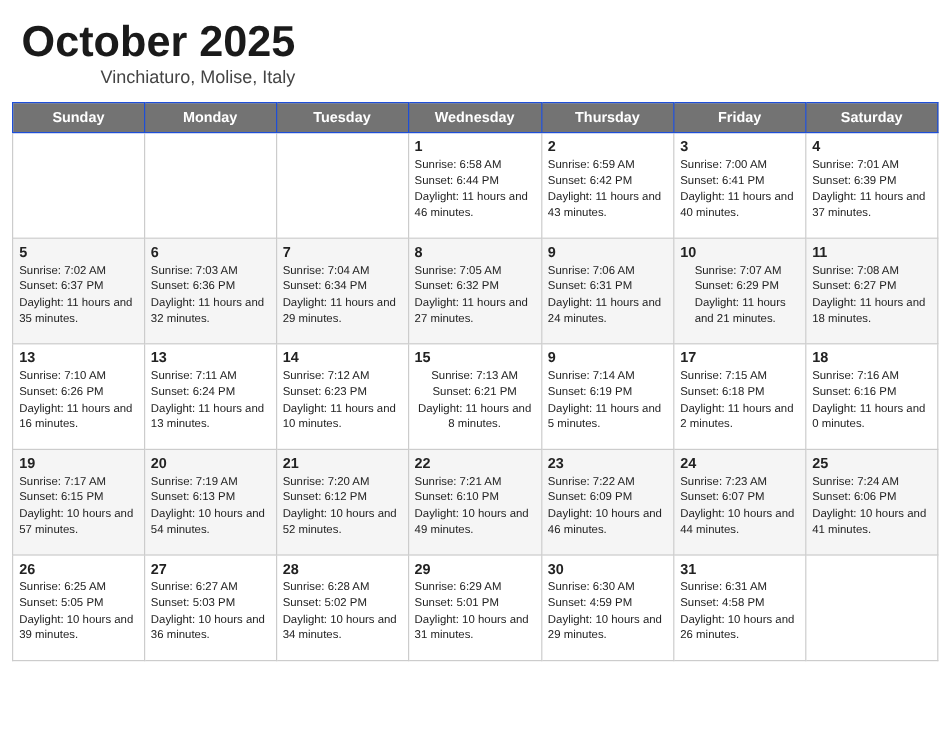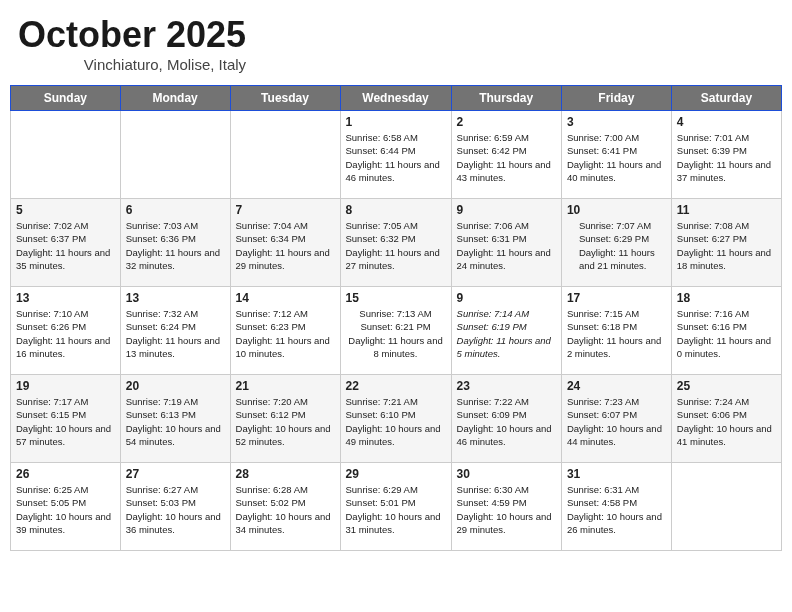--- a/index.html
+++ b/index.html
@@ -184,39 +184,39 @@
       </tr>
       <tr>
         <td>
           <span class="day-num">13</span>
           <div class="cell-content" style="white-space: pre-wrap;">Sunrise: 7:10 AM
 Sunset: 6:26 PM
 Daylight: 11 hours and 16 minutes.</div>
         </td>
         <td>
           <span class="day-num">13</span>
-          <div class="cell-content" style="white-space: pre-wrap;">Sunrise: 7:32 AM
+          <div class="cell-content" style="white-space: pre-wrap;">Sunrise: 7:11 AM
 Sunset: 6:24 PM
 Daylight: 11 hours and 13 minutes.</div>
         </td>
         <td>
           <span class="day-num">14</span>
           <div class="cell-content" style="white-space: pre-wrap;">Sunrise: 7:12 AM
 Sunset: 6:23 PM
 Daylight: 11 hours and 10 minutes.</div>
         </td>
         <td>
           <span class="day-num">15</span>
           <div class="cell-content" style="white-space: pre-wrap; text-align: center;">Sunrise: 7:13 AM
 Sunset: 6:21 PM
 Daylight: 11 hours and 8 minutes.</div>
         </td>
         <td>
           <span class="day-num">9</span>
-          <div class="cell-content" style="white-space: pre-wrap; font-style: italic;">Sunrise: 7:14 AM
+          <div class="cell-content" style="white-space: pre-wrap;">Sunrise: 7:14 AM
 Sunset: 6:19 PM
 Daylight: 11 hours and 5 minutes.</div>
         </td>
         <td>
           <span class="day-num">17</span>
           <div class="cell-content" style="white-space: pre-wrap;">Sunrise: 7:15 AM
 Sunset: 6:18 PM
 Daylight: 11 hours and 2 minutes.</div>
         </td>
         <td>

